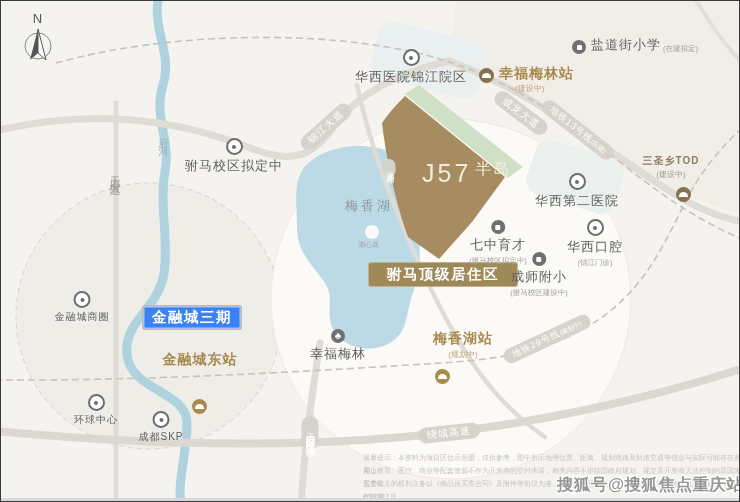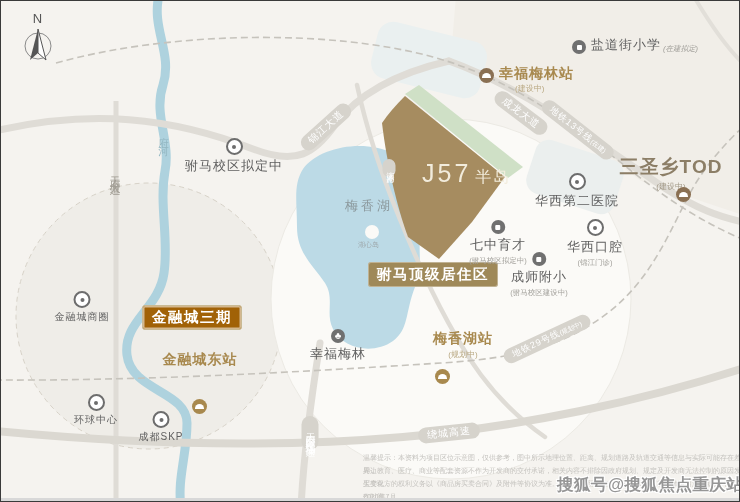--- a/index.html
+++ b/index.html
@@ -11,41 +11,41 @@
   #map::after{content:"";position:absolute;left:0;right:0;bottom:0;height:3px;background:#d8d8d8;}
   .abs{position:absolute;}
   svg{display:block;}
   
   .poi{position:absolute;display:flex;flex-direction:column;align-items:center;transform:translateX(-50%);white-space:nowrap;}
   .poi-h{position:absolute;display:flex;align-items:flex-end;gap:5px;white-space:nowrap;}
   .lbl{font-size:13px;color:#5f5f5f;letter-spacing:1px;margin-top:2px;}
   .lbl-sm{font-size:10px;color:#5f5f5f;letter-spacing:1px;margin-top:2px;}
   .sub{font-size:7.5px;color:#a2a09b;letter-spacing:0;margin-top:2px;}
   .gold{color:#a8894e;font-weight:bold;font-size:14px;letter-spacing:1px;}
-  .tod{color:#8c7e66;font-weight:bold;font-size:19px;letter-spacing:1px;}
+  .tod{color:#8c7e66;font-weight:bold;font-size:10px;letter-spacing:1px;}
   .gold-sub{font-size:8px;color:#b9a882;margin-top:1px;}
   
   .icon-ring{width:13px;height:13px;border:2px solid #6d6d6d;border-radius:50%;background:#fff;position:relative;flex:none;}
   .icon-ring::after{content:"";position:absolute;left:50%;top:50%;width:4px;height:4px;margin:-2px 0 0 -2px;border-radius:50%;background:#6d6d6d;}
   .icon-dark{width:14px;height:14px;border-radius:50%;background:#707070;position:relative;flex:none;}
   .icon-dark::after{content:"";position:absolute;left:50%;top:50%;width:5px;height:5px;margin:-2.5px 0 0 -2.5px;background:#fff;border-radius:1px;}
   .icon-dark.tree::after{content:"♣";background:none;width:auto;height:auto;margin:0;transform:translate(-50%,-54%);color:#fff;font-size:10px;line-height:1;left:50%;top:50%;position:absolute;}
   .icon-metro{width:15px;height:15px;border-radius:50%;background:#8a7053;position:relative;flex:none;}
   .icon-metro::after{content:"";position:absolute;left:3px;top:5px;width:9px;height:5px;background:#fff;border-radius:5px 5px 0 0;}
   .icon-metro.gold{background:#a8894e;}
   
   .pill{position:absolute;background:#d6d3cc;color:#fff;font-size:10px;padding:1px 9px;border-radius:9px;white-space:nowrap;letter-spacing:1px;}
   .pill .note{font-size:6.5px;letter-spacing:0;}
   .pill-v{position:absolute;background:#d6d3cc;color:#fff;font-size:10px;padding:9px 1.5px;border-radius:9px;writing-mode:vertical-rl;letter-spacing:2px;white-space:nowrap;}
   
   .vtext{position:absolute;writing-mode:vertical-rl;white-space:nowrap;}
   .banner{position:absolute;color:#fff;font-weight:bold;font-size:14.5px;letter-spacing:1.5px;border-radius:3px;white-space:nowrap;}
-  #banner-residence{background:#9f8959;padding:3px 9px;box-shadow:0 0 0 1px rgba(255,255,255,.35) inset;}
-  #banner-jrc{background:#a16207;padding:2px 9px;border:1px solid #c9ba94;box-shadow:0 0 0 1.5px rgba(255,255,255,.55) inset;}
-  #j57-logo{position:absolute;display:flex;align-items:flex-end;color:#f2ecdc;white-space:nowrap;}
+  #banner-residence{background:#9f8959;padding:3px 19px;box-shadow:0 0 0 1px rgba(255,255,255,.35) inset;}
+  #banner-jrc{background:#3b82f6;padding:2px 9px;border:1px solid #c9ba94;box-shadow:0 0 0 1.5px rgba(255,255,255,.55) inset;}
+  #j57-logo{position:absolute;display:flex;align-items:flex-start;color:#f2ecdc;white-space:nowrap;}
   #j57-logo .main{font-size:25px;font-weight:300;letter-spacing:3px;}
   #j57-logo .subm{font-size:16px;margin-left:4px;letter-spacing:2px;}
   #watermark{position:absolute;font-size:16.5px;font-weight:bold;color:#969696;letter-spacing:0.5px;white-space:nowrap;
     text-shadow:-1px -1px 0 #fff,1px -1px 0 #fff,-1px 1px 0 #fff,1px 1px 0 #fff,0 1px 0 #fff,0 -1px 0 #fff;}
   .disc{position:absolute;left:362px;width:378px;font-size:7px;line-height:13px;color:#c4c2be;letter-spacing:0;}
   #compass{position:absolute;left:22px;top:10px;width:30px;text-align:center;color:#555;}
   #compass .n{font-size:13px;letter-spacing:1px;}
 </style>
 </head>
 <body>
@@ -102,20 +102,24 @@
   <div class="pill" style="left:448px;top:432px;transform:translate(-50%,-50%) rotate(-6deg);">绕城高速</div>
   <div class="pill-v" style="left:309px;top:432px;transform:translate(-50%,-50%);">天府国际机场高速</div>
   <div class="pill-v" style="left:388px;top:167px;transform:translate(-50%,-50%);font-size:8px;padding:6px 1px;">滨湖路</div>
   <div class="pill" style="left:577px;top:129px;transform:translate(-50%,-50%) rotate(38deg);font-size:9px;">
     <span>地铁13号线</span><span class="note">(在建)</span>
   </div>
   <div class="pill" style="left:546px;top:338px;transform:translate(-50%,-50%) rotate(-25deg);font-size:9px;">
     <span>地铁29号线</span><span class="note">(规划中)</span>
   </div>
 
+  <div class="poi" style="left:410px;top:48px;">
+    <div class="icon-ring"></div>
+    <span class="lbl">华西医院锦江院区</span>
+  </div>
   <div class="poi" style="left:576px;top:172px;">
     <div class="icon-ring"></div>
     <span class="lbl">华西第二医院</span>
   </div>
   <div class="poi" style="left:594px;top:218px;">
     <div class="icon-ring"></div>
     <span class="lbl">华西口腔</span>
     <span class="sub">(锦江门诊)</span>
   </div>
   <div class="poi" style="left:497px;top:219px;">
@@ -145,21 +149,21 @@
     <span class="lbl-sm">成都SKP</span>
   </div>
   <div class="poi" style="left:95px;top:393px;">
     <div class="icon-ring"></div>
     <span class="lbl-sm">环球中心</span>
   </div>
 
   <div class="poi-h" style="left:571px;top:35px;">
     <div class="icon-dark"></div>
     <span class="lbl" style="margin-top:0;">盐道街小学</span>
-    <span class="sub" style="margin:3px 11px 0 -3px;font-style:italic;">(在建拟定)</span>
+    <span class="sub" style="margin:3px 11px 0 -3px;">(在建拟定)</span>
   </div>
   <div class="poi-h" style="left:478px;top:64px;">
     <div class="icon-metro"></div>
     <span class="gold">幸福梅林站</span>
     <span class="gold-sub" style="position:absolute;left:36px;top:17px;">(建设中)</span>
   </div>
 
   <div class="poi" style="left:670px;top:153px;">
     <span class="tod">三圣乡TOD</span>
     <span class="gold-sub" style="color:#a39a88;">(建设中)</span>

